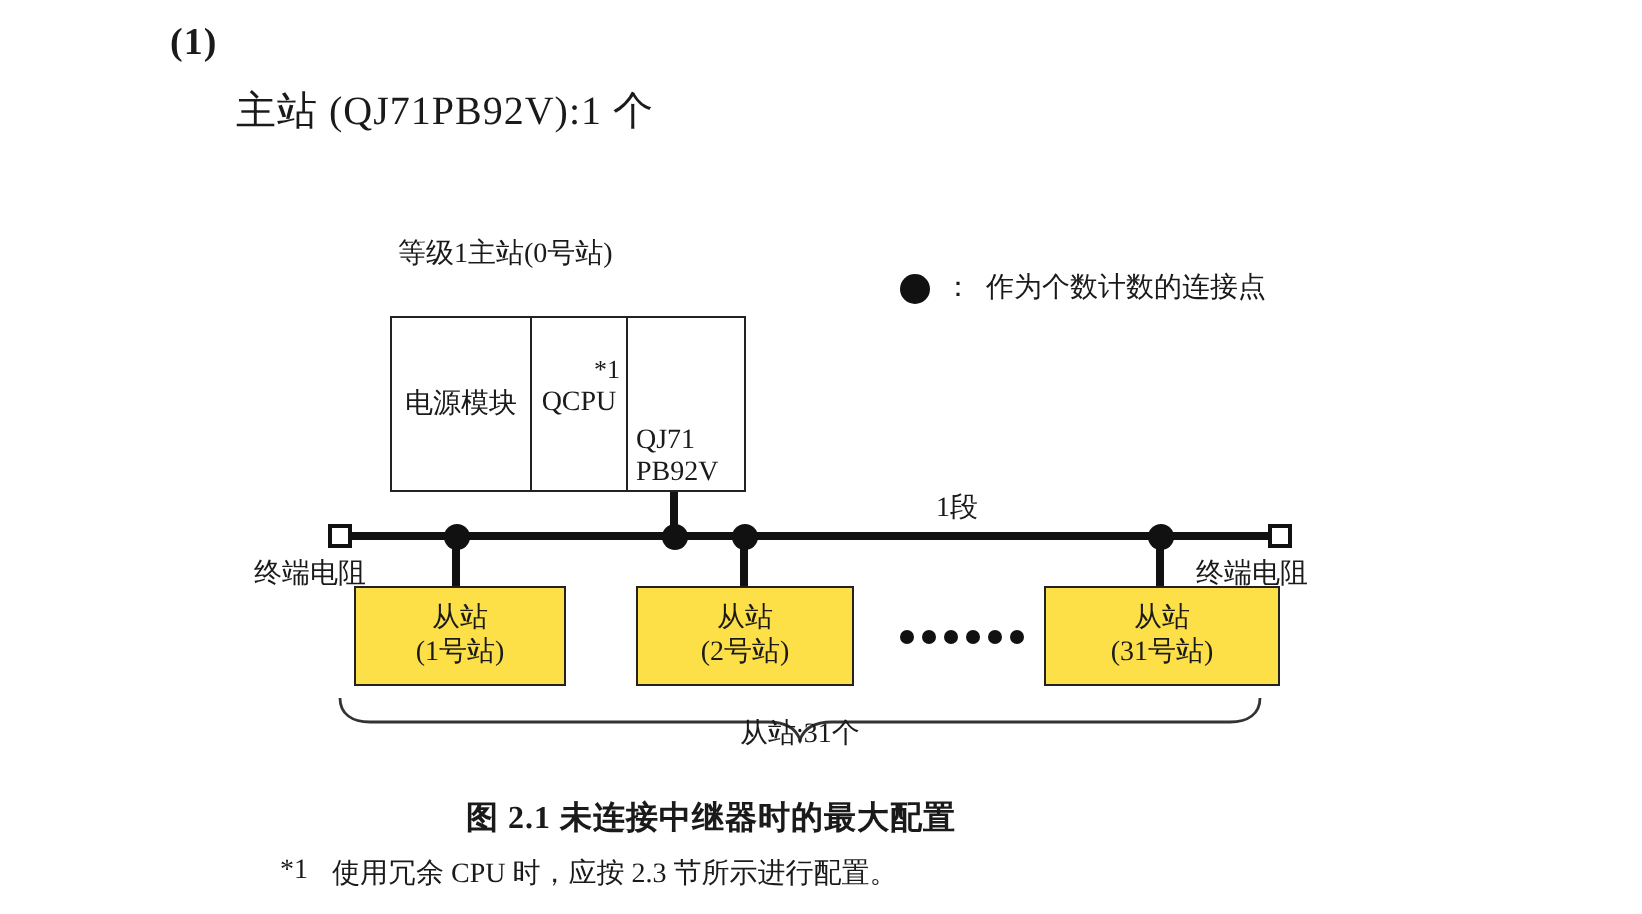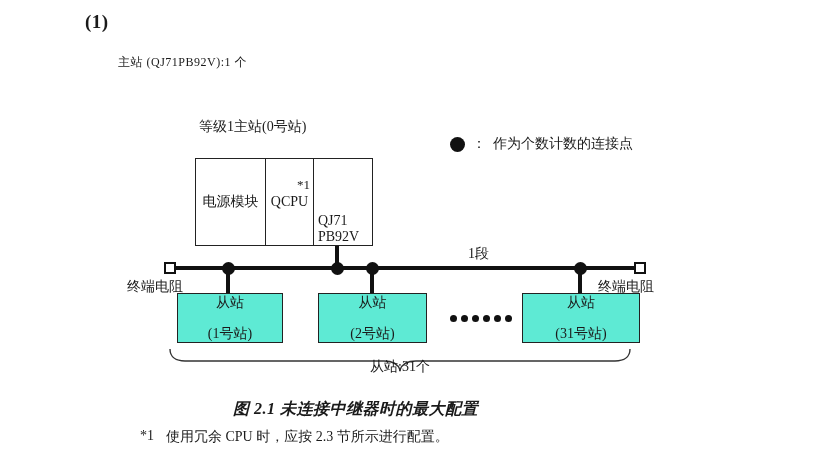--- a/index.html
+++ b/index.html
@@ -9,21 +9,21 @@
     width:821px; height:457px;
     background:#ffffff;
     font-family:"Liberation Serif","DejaVu Serif",serif;
     color:#1a1a1a;
     overflow:hidden;
   }
   .abs { position:absolute; }
 
   
   .heading { left:85px; top:11px; display:flex; gap:9px; font-weight:bold; font-size:19px; letter-spacing:0.5px; }
-  .sub-line { left:118px; font-size:12px; letter-spacing:0.5px;margin-top:12px; }
+  .sub-line { left:118px; font-size:20px; letter-spacing:0.5px; }
 
   
   .master-label { left:199px; top:118px; font-size:14px; }
   .master-box {
     left:195px; top:158px; width:178px; height:88px;
     display:flex; border:1.6px solid #222; background:#fff;
   }
   .m-cell { display:flex; align-items:center; justify-content:center; font-size:14px; }
   .m-cell-power { width:70px; border-right:1.6px solid #222; }
   .m-cell-cpu  { width:48px; border-right:1.6px solid #222; position:relative; }
@@ -42,32 +42,32 @@
   .term-label { top:278px; font-size:14px; }
   .term-label-left { left:127px; }
   .term-label-right { left:598px; }
   .seg-label { left:468px; top:245px; font-size:14px; }
 
   .conn-dot { width:13px; height:13px; border-radius:50%; background:#111; top:262px; }
   .stub { width:4px; background:#111; }
 
   
   .slave-box {
-    top:293px; height:50px; border:1.6px solid #222; background:#5eead4;
-    display:flex; flex-direction:column; align-items:center; justify-content:space-between;
+    top:293px; height:50px; border:1.6px solid #222; background:#fde047;
+    display:flex; flex-direction:column; align-items:center; justify-content:center;
     font-size:14px; line-height:1.25;
   }
   .ellipsis { left:450px; top:315px; display:flex; gap:4px; }
   .ellipsis span { width:7px; height:7px; border-radius:50%; background:#111; }
 
   
   .brace { left:168px; top:348px; }
   .brace-label { left:340px; top:358px; width:120px; text-align:center; font-size:14px; }
 
-  .caption { left:0; top:399px; width:711px; text-align:center; font-weight:bold; font-size:16px; letter-spacing:0.5px;font-style:italic; }
+  .caption { left:0; top:399px; width:711px; text-align:center; font-weight:bold; font-size:16px; letter-spacing:0.5px; }
   .footnote { left:140px; top:428px; display:flex; gap:12px; font-size:14px; }
 </style>
 </head>
 <body>
 
 <div class="page">
 
   <div class="abs heading">
     <span>(1)</span>
   </div>

